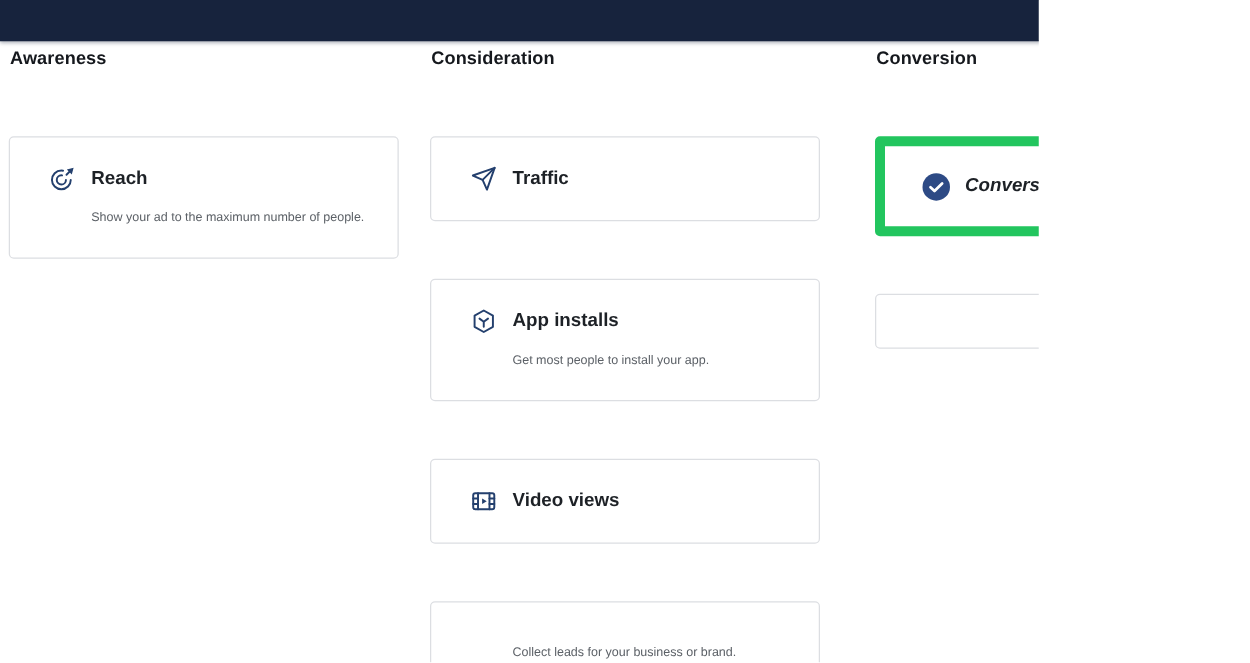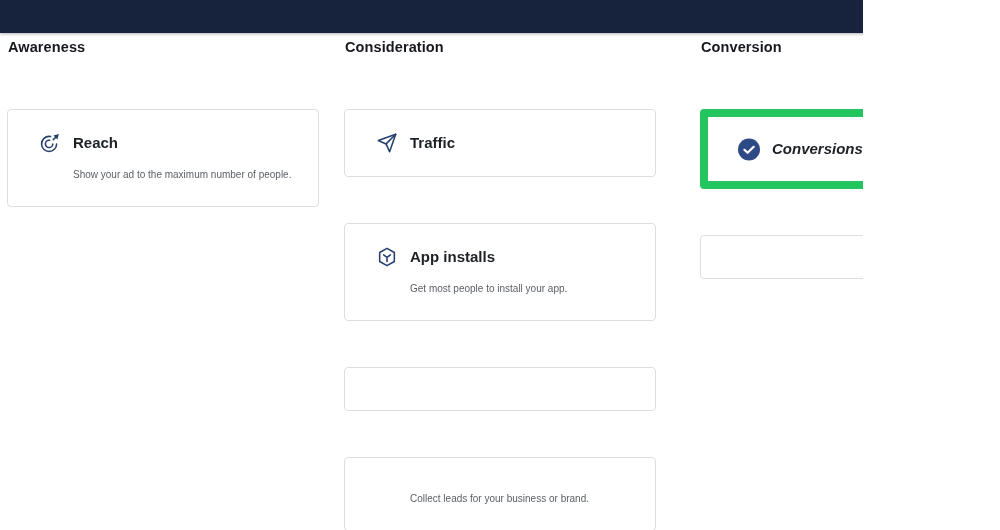--- a/index.html
+++ b/index.html
@@ -1,18 +1,18 @@
 <!DOCTYPE html>
 <html><head>
 <meta charset="utf-8">
 <style>
   html,body{margin:0;padding:0;background:#fff;}
   .screen{
     position:relative;width:831px;height:530px;overflow:hidden;
-    background:#fff;font-family:"Liberation Sans",sans-serif;padding-left:32px;
+    background:#fff;font-family:"Liberation Sans",sans-serif;
   }
   .topbar{
     position:absolute;left:0;top:0;width:1000px;height:33px;
     background:#17233d;box-shadow:0 1px 3px rgba(23,35,61,.35);
   }
   .col{position:absolute;top:39px;}
   .col-awareness{left:7px;width:312px;}
   .col-consideration{left:344px;width:312px;}
   .col-conversion{left:700px;width:311px;}
   .col-heading{
@@ -93,20 +93,31 @@
               <path class="stroke-ic" d="M12 2.6 L20 7.1 V16.9 L12 21.4 L4 16.9 V7.1 Z"></path>
               <path class="stroke-ic" d="M12 12.4 V16.8 M12 12.4 L8.3 9.7 M12 12.4 L15.7 9.7"></path>
             </svg>
           </span>
           <span class="card-title">App installs</span>
         </div>
         <p class="card-desc">Get most people to install your app.</p>
       </div>
 
       <div class="card">
+        <div class="title-row">
+          <span class="icon-slot">
+            <svg width="22" height="22" viewBox="0 0 24 24">
+              <rect class="stroke-ic" x="2.8" y="5" width="18.4" height="14" rx="1.8"></rect>
+              <path class="stroke-ic" d="M7 5 V19 M17 5 V19"></path>
+              <path class="stroke-ic" d="M2.8 9.6 H7 M2.8 14.4 H7 M17 9.6 H21.2 M17 14.4 H21.2" stroke-width="1.3"></path>
+              <polygon points="10.6,9.7 14.6,12 10.6,14.3" fill="#24406e"></polygon>
+            </svg>
+          </span>
+          <span class="card-title">Video views</span>
+        </div>
       </div>
 
       <div class="card">
         <p class="card-desc">Collect leads for your business or brand.</p>
       </div>
 
     </div>
   </section>
 
   <section class="col col-conversion">

